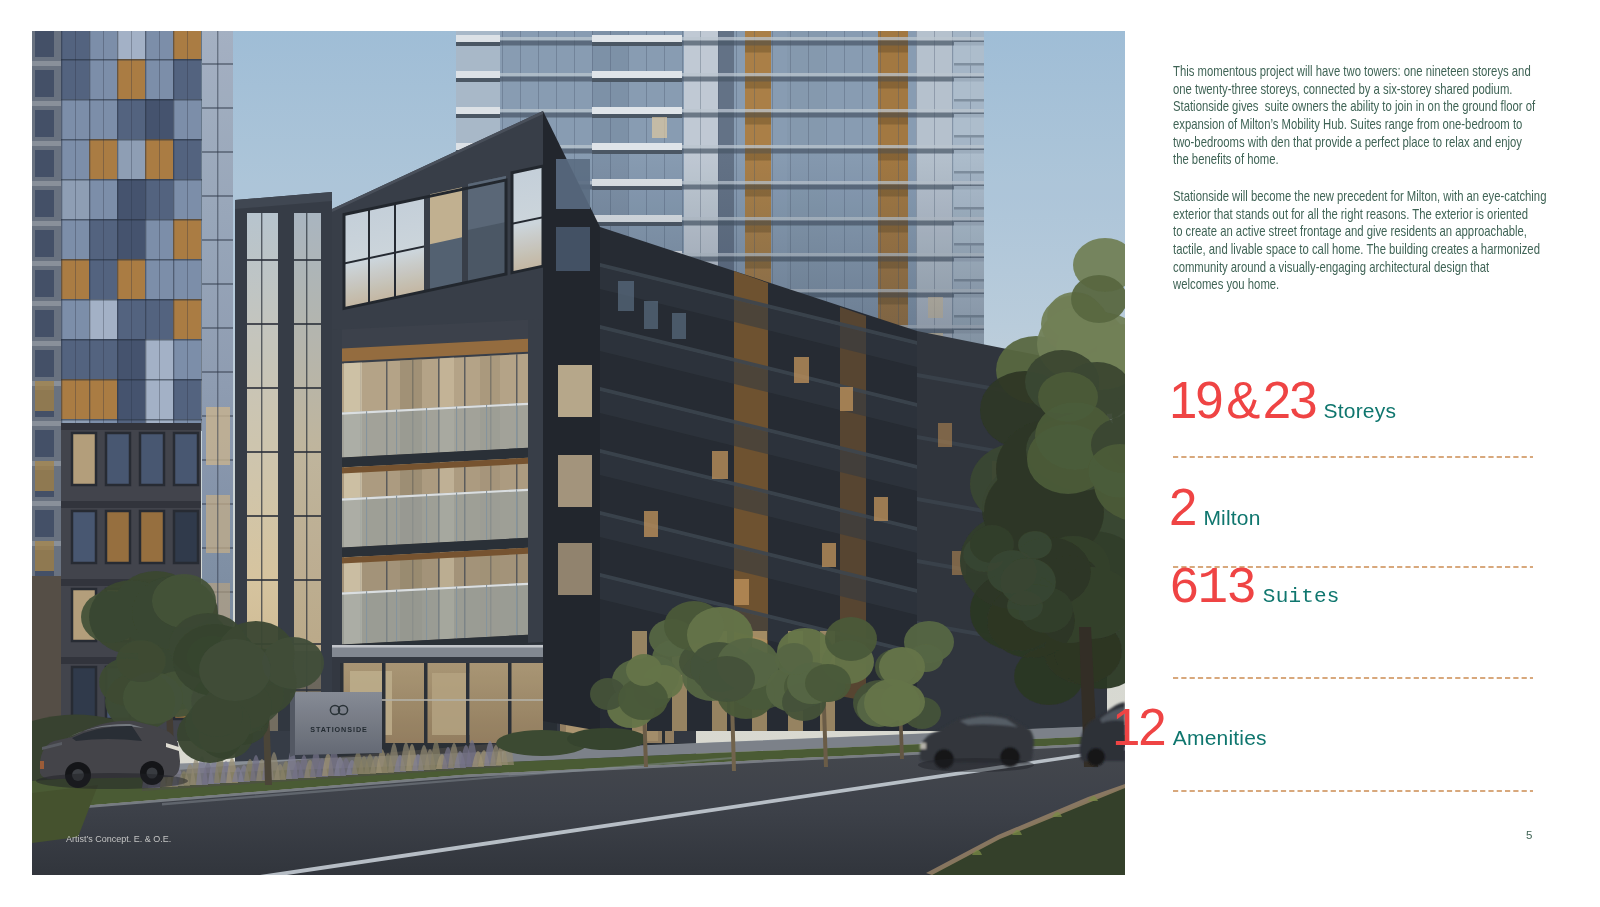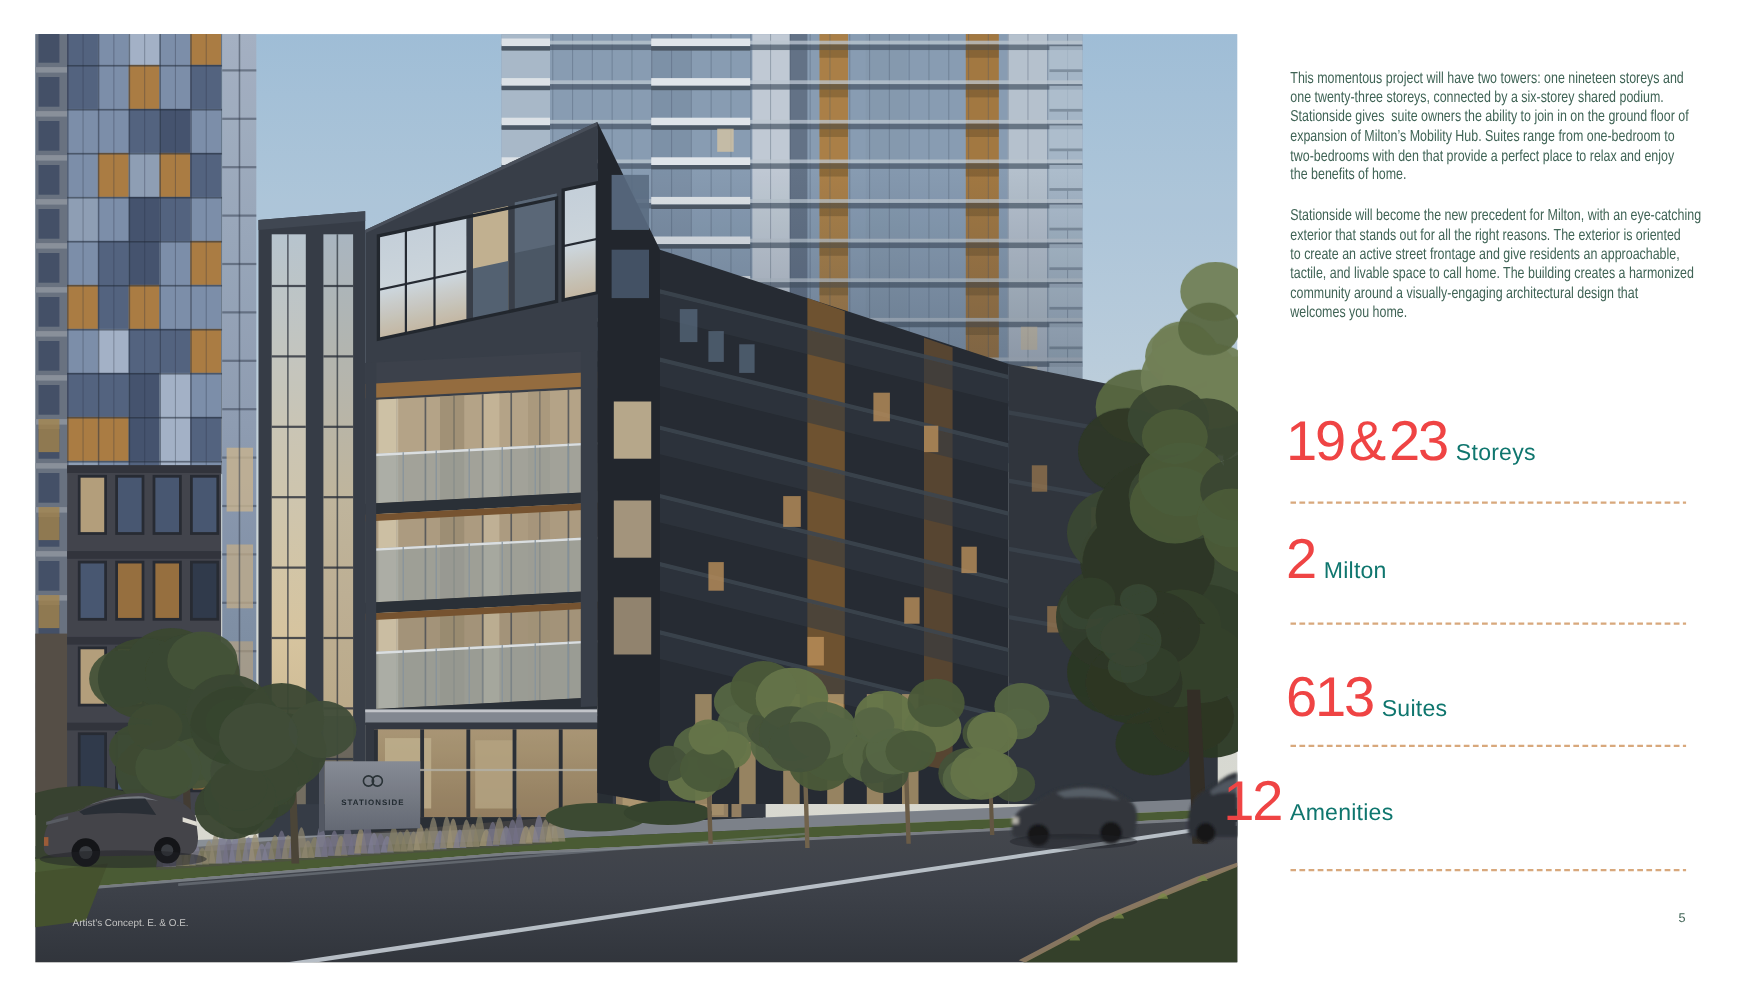--- a/index.html
+++ b/index.html
@@ -977,21 +977,21 @@
 <svg class="abs" style="left:1173px; top:455px;" width="360" height="4">
     <line x1="0" y1="2" x2="360" y2="2" stroke="#d8a87c" stroke-width="2" stroke-dasharray="5.2 3.1"></line>
   </svg>
 
 <div class="abs stat" style="left:1169px; top:478px;"><span class="statnum">2</span><span class="statlbl">Milton</span></div>
 
 <svg class="abs" style="left:1173px; top:565px;" width="360" height="4">
     <line x1="0" y1="2" x2="360" y2="2" stroke="#d8a87c" stroke-width="2" stroke-dasharray="5.2 3.1"></line>
   </svg>
 
-<div class="abs stat" style="left:1169px; top:604px;"><span class="statnum">613</span><span class="statlbl">Suites</span></div>
+<div class="abs stat" style="left:1169px; top:560px;font-family:Liberation Mono, monospace;"><span class="statnum">613</span><span class="statlbl">Suites</span></div>
 
 <svg class="abs" style="left:1173px; top:676px;" width="360" height="4">
     <line x1="0" y1="2" x2="360" y2="2" stroke="#d8a87c" stroke-width="2" stroke-dasharray="5.2 3.1"></line>
   </svg>
 
 <div class="abs stat" style="left:1112px; top:698px;"><span class="statnum">12</span><span class="statlbl">Amenities</span></div>
 
 <svg class="abs" style="left:1173px; top:789px;" width="360" height="4">
     <line x1="0" y1="2" x2="360" y2="2" stroke="#d8a87c" stroke-width="2" stroke-dasharray="5.2 3.1"></line>
   </svg>

